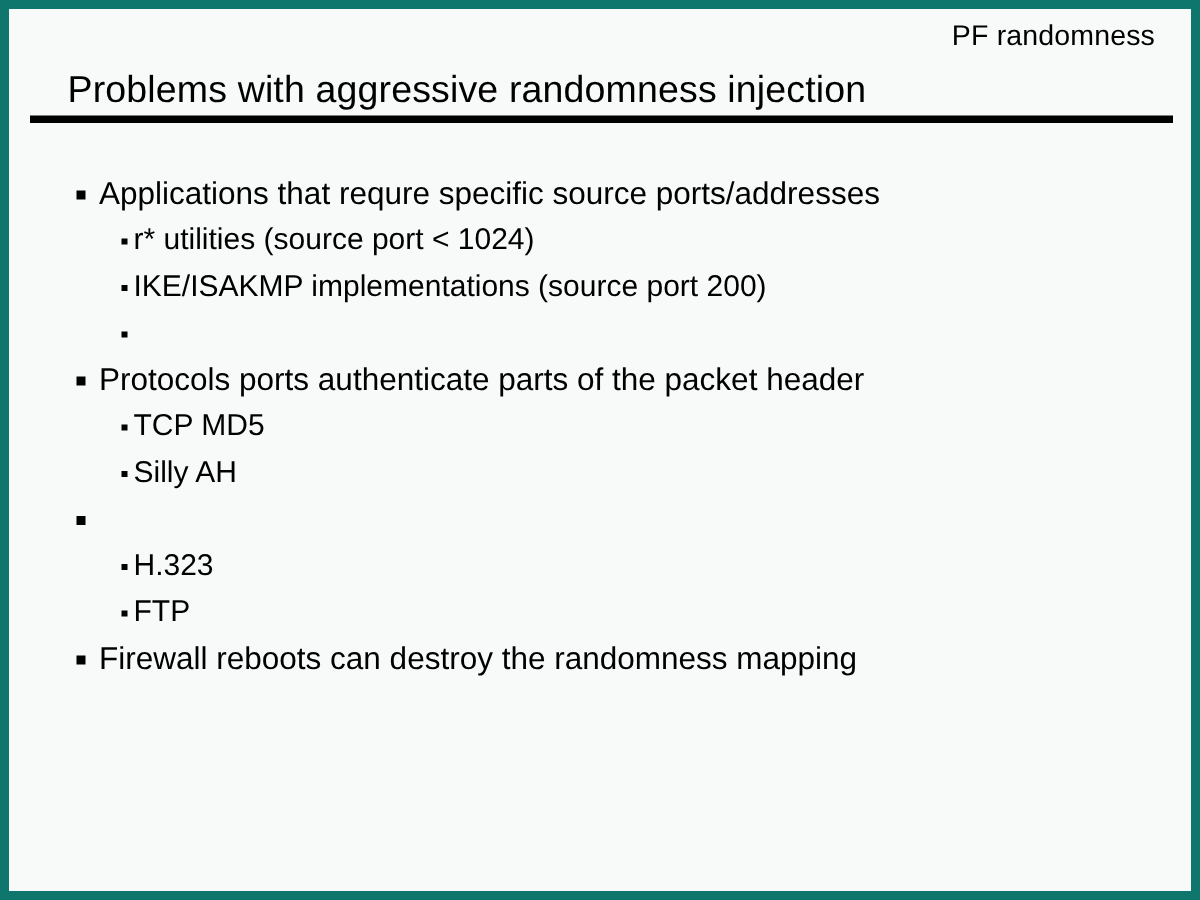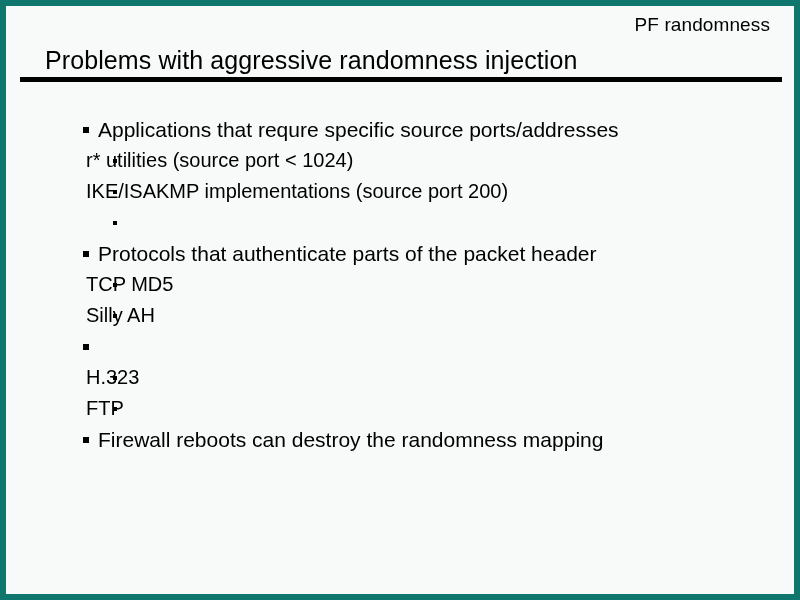--- a/index.html
+++ b/index.html
@@ -57,21 +57,20 @@
     height: 5px;
     background: #000000;
   }
 
   
   .body-list {
     position: absolute;
     top: 108px;
     left: 0;
     right: 0;
-    margin-left: 32px;
   }
 
   .bullet-row {
     position: relative;
     display: block;
     white-space: nowrap;
   }
 
   
   .lvl1 {
@@ -84,21 +83,21 @@
     position: absolute;
     left: 45px;
     top: 13px;
     width: 6px;
     height: 6px;
     background: #000000;
   }
 
   
   .lvl2 {
-    padding-left: 48px;
+    padding-left: 83px;
     height: 31px;
     font-size: 20px;
     line-height: 31px;
   }
   .lvl2 > .marker {
     position: absolute;
     left: 75px;
     top: 14px;
     width: 4px;
     height: 4px;
@@ -119,21 +118,21 @@
 
   <div class="slide-title">Problems with aggressive randomness injection</div>
 
   <div class="title-rule"></div>
 
   <div class="body-list">
       <div class="bullet-row lvl1"><span class="marker"></span><span class="bullet-text">Applications that requre specific source ports/addresses</span></div>
       <div class="bullet-row lvl2"><span class="marker"></span><span class="bullet-text">r* utilities (source port &lt; 1024)</span></div>
       <div class="bullet-row lvl2"><span class="marker"></span><span class="bullet-text">IKE/ISAKMP implementations (source port 200)</span></div>
       <div class="bullet-row lvl2"><span class="marker"></span></div>
-      <div class="bullet-row lvl1"><span class="marker"></span><span class="bullet-text">Protocols that authenticate parts of the packet header</span></div>
+      <div class="bullet-row lvl1"><span class="marker"></span><span class="bullet-text">Protocols ports authenticate parts of the packet header</span></div>
       <div class="bullet-row lvl2"><span class="marker"></span><span class="bullet-text">TCP MD5</span></div>
       <div class="bullet-row lvl2"><span class="marker"></span><span class="bullet-text">Silly AH</span></div>
       <div class="bullet-row lvl1"><span class="marker"></span></div>
       <div class="bullet-row lvl2"><span class="marker"></span><span class="bullet-text">H.323</span></div>
       <div class="bullet-row lvl2"><span class="marker"></span><span class="bullet-text">FTP</span></div>
       <div class="bullet-row lvl1"><span class="marker"></span><span class="bullet-text">Firewall reboots can destroy the randomness mapping</span></div>
     </div>
 
 </div>
 

